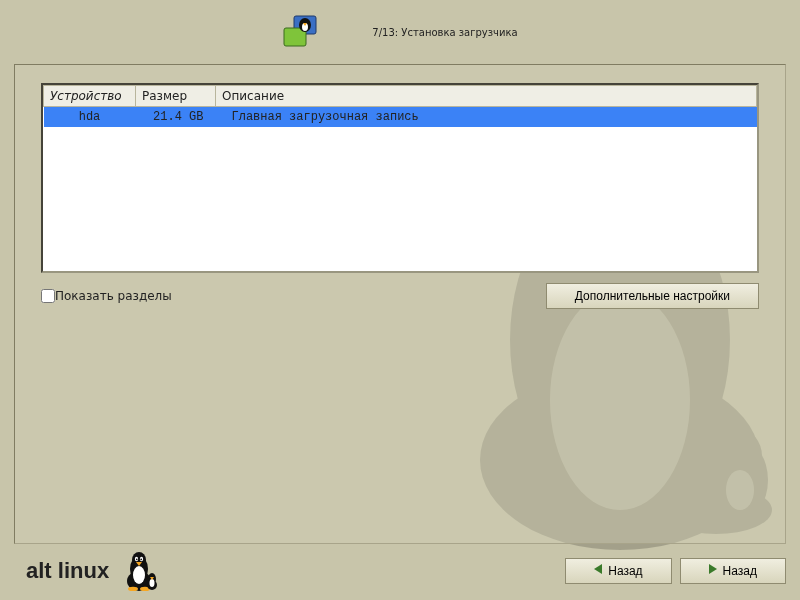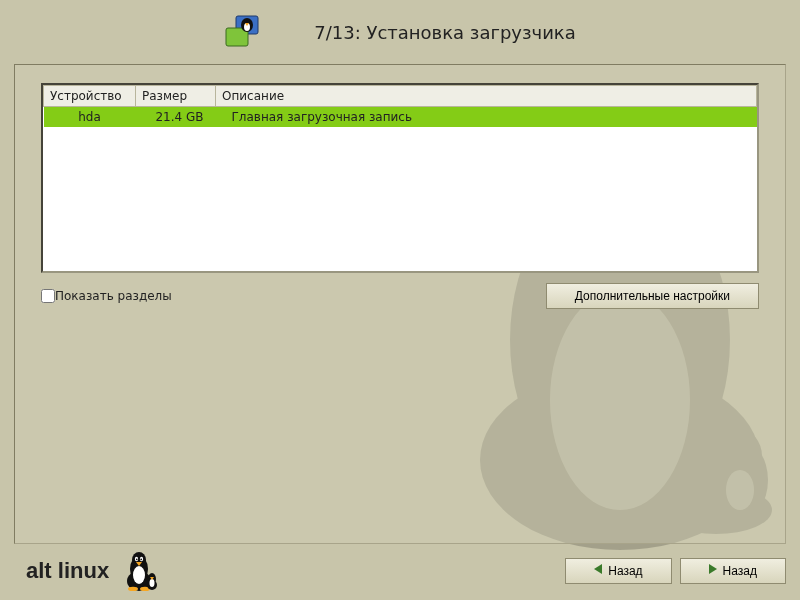--- a/index.html
+++ b/index.html
@@ -20,21 +20,21 @@
     opacity: 0.18;
     pointer-events: none;
   }
   .watermark svg { width: 100%; height: 100%; }
   .header {
     height: 64px;
     display: flex; align-items: center; justify-content: center;
     gap: 10px;
   }
   .header-icon { width: 36px; height: 36px; }
-  .header-text { font-size: 18px; margin-left: 44px; }
+  .header-text { font-size: 10px; margin-left: 44px; }
   .panel {
     position: absolute;
     left: 14px; top: 64px; right: 14px; bottom: 56px;
     background: rgba(207,204,180,0.4);
     border: 1px solid #a8a48a;
     border-top-color: #807c62;
     border-left-color: #807c62;
     padding: 18px 20px;
   }
   .intro { font-size: 12px; line-height: 1.45; margin-bottom: 66px; }
@@ -48,24 +48,25 @@
   }
   table { width: 100%; border-collapse: collapse; font-size: 12px; }
   thead th {
     text-align: left;
     background: #efeee5;
     border: 1px solid #b8b59c;
     padding: 3px 6px;
     font-weight: normal;
   }
   tbody tr.selected td {
-    background: #84cc16;
+    background: #3b82f6;
+    font-family: Liberation Mono, monospace;
   }
   tbody td { padding: 3px 6px; }
-  .col-dev { width: 92px; }
+  .col-dev { width: 92px; font-style: italic; }
   .col-size { width: 80px; }
   .controls-row {
     display: flex; justify-content: space-between; align-items: center;
     margin-top: 8px;
   }
   .chk { display: flex; align-items: center; }
   .chk input { width: 14px; height: 14px; }
   .btn {
     background: linear-gradient(#f0eee0, #d8d5bc);
     border: 1px solid #8f8b70;

